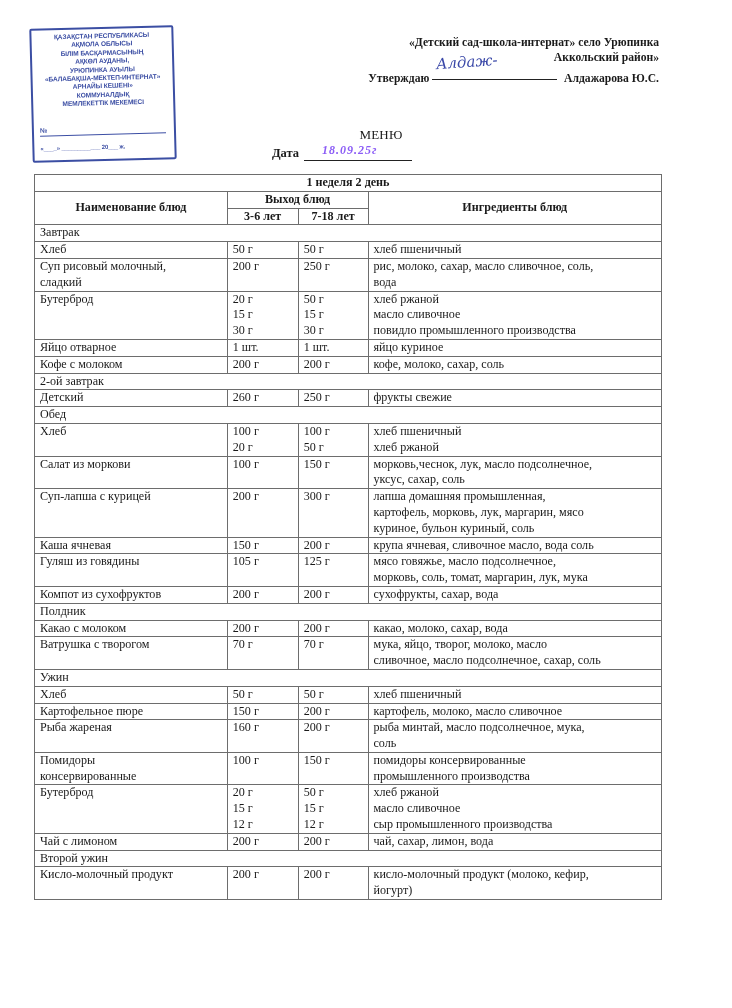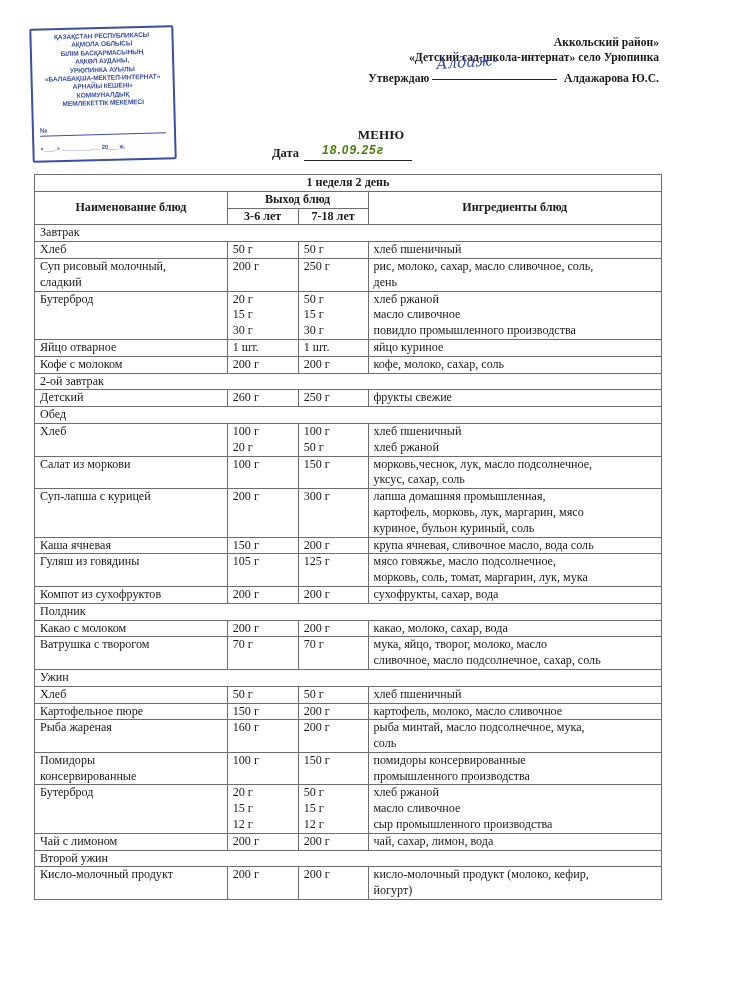--- a/index.html
+++ b/index.html
@@ -25,27 +25,27 @@
   .approve .row { display: block; white-space: nowrap; }
   .sign-row { display: inline-flex; align-items: flex-end; }
   .sign-line { display: inline-block; width: 125px; border-bottom: 1px solid #222; height: 14px;
                position: relative; margin: 0 4px 2px 0; }
   .signature { position: absolute; left: 4px; top: -10px; color: #3a48a8;
                font-family: "DejaVu Serif", serif; font-style: italic; font-weight: normal;
                font-size: 15px; transform: rotate(-4deg); }
 
   
   .menu-title { position: absolute; left: 0; width: 732px; top: 127px; text-align: center;
-                font-weight: bold; font-size: 13px; letter-spacing: 0.2px; padding-left: 30px; box-sizing: border-box; }
+                font-weight: normal; font-size: 13px; letter-spacing: 0.2px; padding-left: 30px; box-sizing: border-box; }
   .date-row { position: absolute; left: 272px; top: 146px; font-weight: bold; font-size: 12.5px;
               display: flex; align-items: flex-end; text-align: right; }
   .date-line { display: inline-block; width: 108px; border-bottom: 1px solid #222; height: 14px;
                margin-left: 5px; position: relative; }
-  .date-hand { position: absolute; left: 18px; top: -3px; color: #4d7c0f;
-               font-family: Liberation Sans, sans-serif; font-style: italic; font-size: 12px;
+  .date-hand { position: absolute; left: 18px; top: -3px; color: #8b5cf6;
+               font-family: Liberation Serif, serif; font-style: italic; font-size: 12px;
                letter-spacing: 1px; }
 
   
   table.menu { position: absolute; left: 34px; top: 174px; width: 628px;
                border-collapse: collapse; font-size: 12.1px; line-height: 15.8px; border-radius: 13px; }
   table.menu td, table.menu th { border: 1px solid #6d6d6d; padding: 0 5px; vertical-align: top;
                text-align: left; font-weight: normal; }
   table.menu col.c1 { width: 193px; }
   table.menu col.c2 { width: 71px; }
   table.menu col.c3 { width: 70px; }
@@ -67,22 +67,22 @@
       <span class="ln">«БАЛАБАҚША-МЕКТЕП-ИНТЕРНАТ»</span>
       <span class="ln">АРНАЙЫ КЕШЕНІ»</span>
       <span class="ln">КОММУНАЛДЫҚ</span>
       <span class="ln">МЕМЛЕКЕТТІК МЕКЕМЕСІ</span>
     </div>
   <div class="num"><span>№</span></div>
   <div class="date">«____» ____________ 20___ ж.</div>
 </div>
 
 <div class="approve">
+  <span class="row">«Детский сад-школа-интернат» село Урюпинка</span>
   <span class="row">Аккольский район»</span>
-  <span class="row">«Детский сад-школа-интернат» село Урюпинка</span>
   <span class="row sign-row">
     <span>Утверждаю</span>
     <span class="sign-line">
       <span class="signature">Алдаж-</span>
     </span>
     <span>Алдажарова Ю.С.</span>
   </span>
 </div>
 
 <div class="menu-title">МЕНЮ</div>
@@ -138,21 +138,21 @@
           <span class="mline">сладкий</span>
         </td>
         <td>
           <span class="mline">200 г</span>
         </td>
         <td>
           <span class="mline">250 г</span>
         </td>
         <td>
           <span class="mline">рис, молоко, сахар, масло сливочное, соль,</span>
-          <span class="mline">день</span>
+          <span class="mline">вода</span>
         </td>
       </tr>
       <tr>
         <td>
           <span class="mline">Бутерброд</span>
         </td>
         <td>
           <span class="mline">20 г</span>
           <span class="mline">15 г</span>
           <span class="mline">30 г</span>

